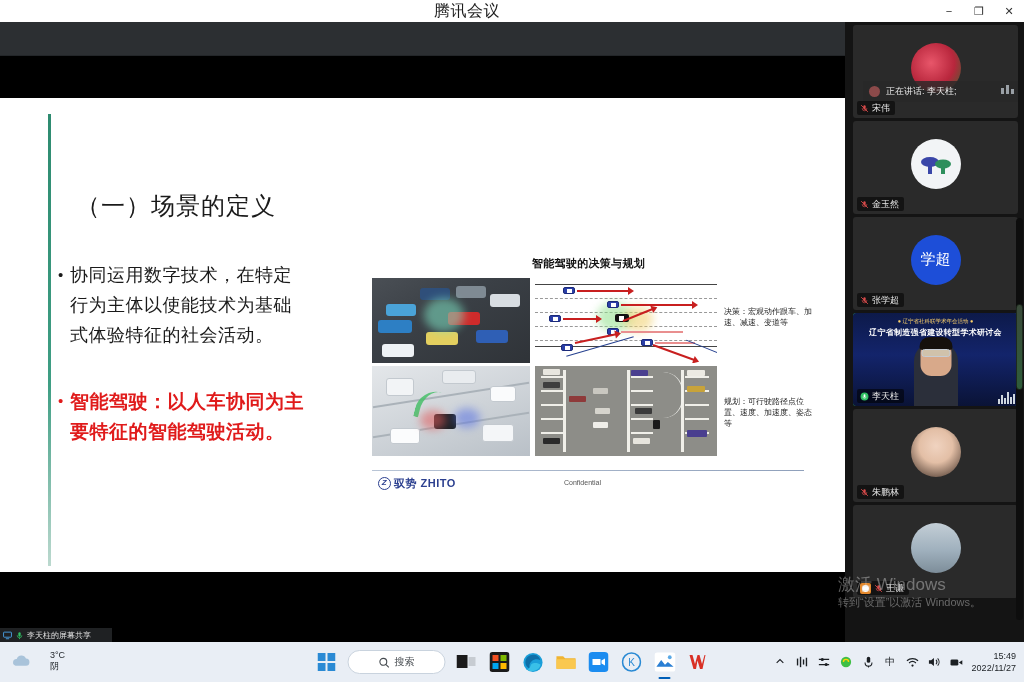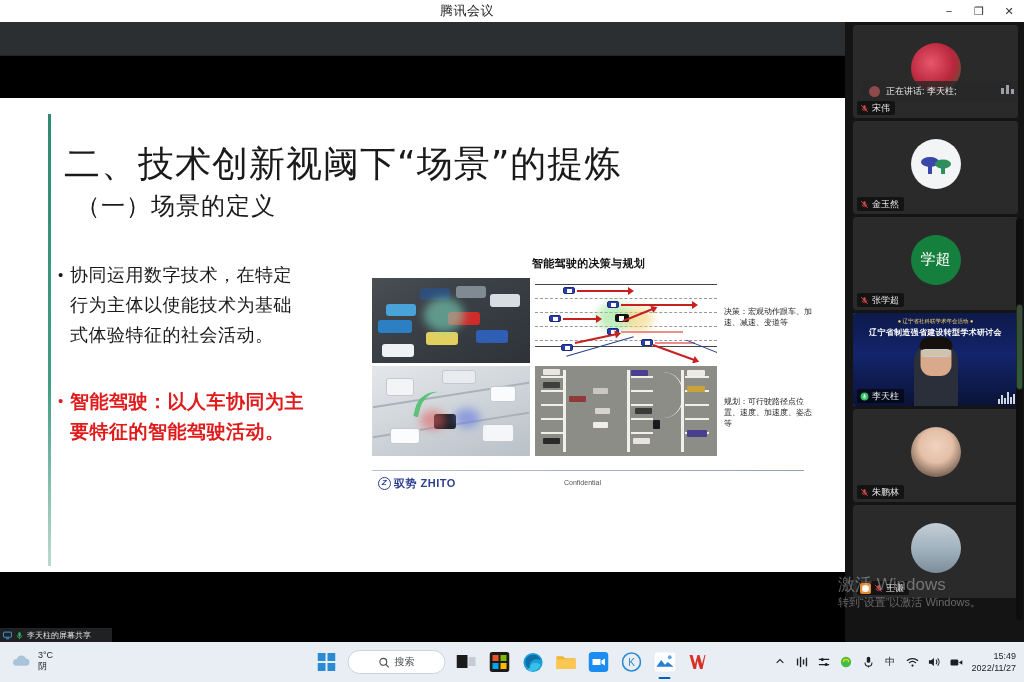--- a/index.html
+++ b/index.html
@@ -10,21 +10,21 @@
     font-family: "Liberation Sans", "DejaVu Sans", sans-serif;
   }
   #app { position: relative; width: 1024px; height: 682px; background: #000; }
 
   
   .titlebar {
     position: absolute; left: 0; top: 0; width: 1024px; height: 22px;
     background: #ffffff; display: flex; align-items: center;
   }
   .titlebar .tb-title {
-    flex: 1; text-align: center; font-size: 13px; color: #1c1c1c;
+    flex: 1; text-align: center; font-size: 16px; color: #1c1c1c;
     letter-spacing: .5px;
   }
   .win-ctrls { display: flex; height: 22px; }
   .win-btn {
     width: 30px; height: 22px; display: flex; align-items: center; justify-content: center;
     font-size: 11px; color: #333;
   }
 
   
   .share-toolbar {
@@ -220,21 +220,21 @@
     z-index: 6;
   }
   .share-strip .ss-text { font-size: 8px; color: #e2e2e2; white-space: nowrap; }
 
   
   .taskbar {
     position: absolute; left: 0; top: 642px; width: 1024px; height: 40px;
     background: #e9eef5; display: flex; align-items: center;
   }
   .weather {
-    position: absolute; left: 10px; top: 8px; display: flex; align-items: center; gap: 6px;
+    position: absolute; left: 10px; top: 8px; display: flex; align-items: center; gap: 18px;
   }
   .weather .w-txt { font-size: 9px; color: #24292e; line-height: 11px; }
   .tb-center {
     position: absolute; left: 50%; transform: translateX(-50%);
     display: flex; align-items: center; gap: 9px;
   }
   .tb-icon {
     width: 24px; height: 24px; border-radius: 4px; position: relative;
     display: flex; align-items: center; justify-content: center;
   }
@@ -266,21 +266,20 @@
       <div class="win-btn">❐</div>
       <div class="win-btn close">✕</div>
     </div>
   </div>
 
   <div class="share-toolbar"></div>
 
   <div class="share-area">
     <div class="slide">
       <div class="slide-accent"></div>
-      <div class="slide-title">二、技术创新视阈下“场景”的提炼</div>
       <div class="slide-subtitle">（一）场景的定义</div>
 
       <div class="bullets">
         <div class="bullet-row">
           <div class="bullet-dot">•</div>
           <div class="bullet-text">
             <div>协同运用数字技术，在特定</div>
             <div>行为主体以使能技术为基础</div>
             <div>式体验特征的社会活动。</div>
           </div>
@@ -442,21 +441,21 @@
         <svg class="mic-ico" viewBox="0 0 16 16">
           <path d="M8 2a2 2 0 0 1 2 2v4a2 2 0 1 1-4 0V4a2 2 0 0 1 2-2z" fill="#d84a4a"></path>
           <path d="M4 7v1a4 4 0 0 0 8 0V7" stroke="#d84a4a" stroke-width="1.2" fill="none"></path>
           <path d="M2 2l12 12" stroke="#d84a4a" stroke-width="1.6"></path>
         </svg>
         <span>金玉然</span>
       </div>
     </div>
 
     <div class="tile">
-      <div class="avatar-circle" style="background:#15803d;">
+      <div class="avatar-circle" style="background:#1d4ed8;">
         <span>学超</span>
       </div>
       <div class="name-chip">
         <svg class="mic-ico" viewBox="0 0 16 16">
           <path d="M8 2a2 2 0 0 1 2 2v4a2 2 0 1 1-4 0V4a2 2 0 0 1 2-2z" fill="#d84a4a"></path>
           <path d="M4 7v1a4 4 0 0 0 8 0V7" stroke="#d84a4a" stroke-width="1.2" fill="none"></path>
           <path d="M2 2l12 12" stroke="#d84a4a" stroke-width="1.6"></path>
         </svg>
         <span>张学超</span>
       </div>

